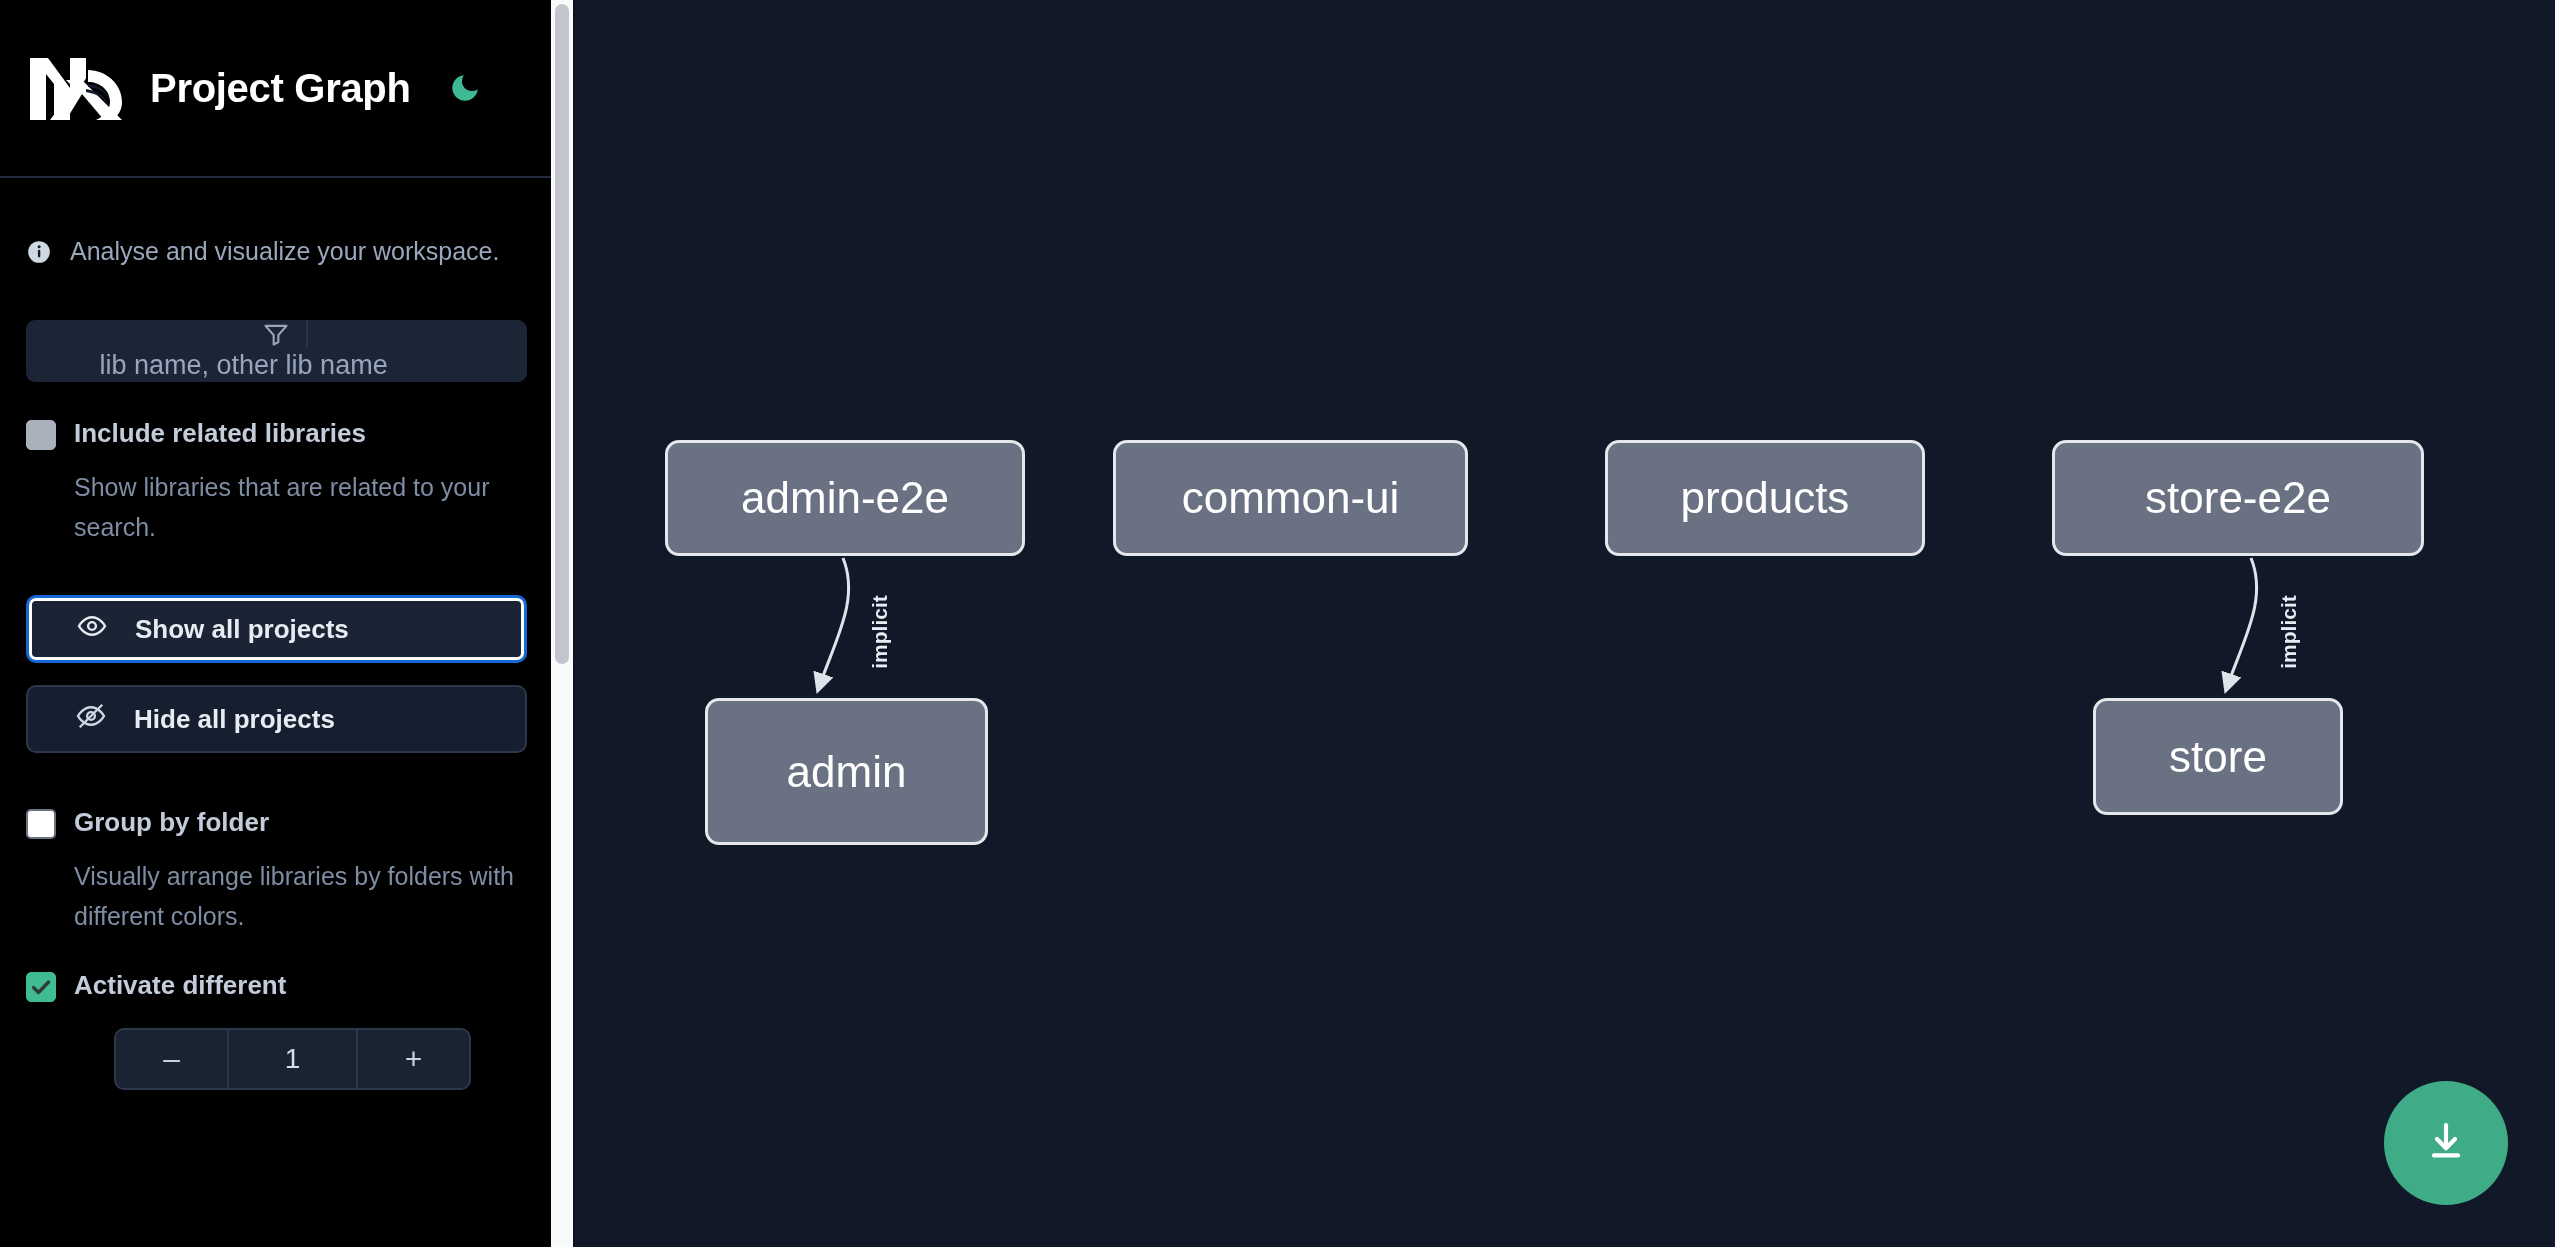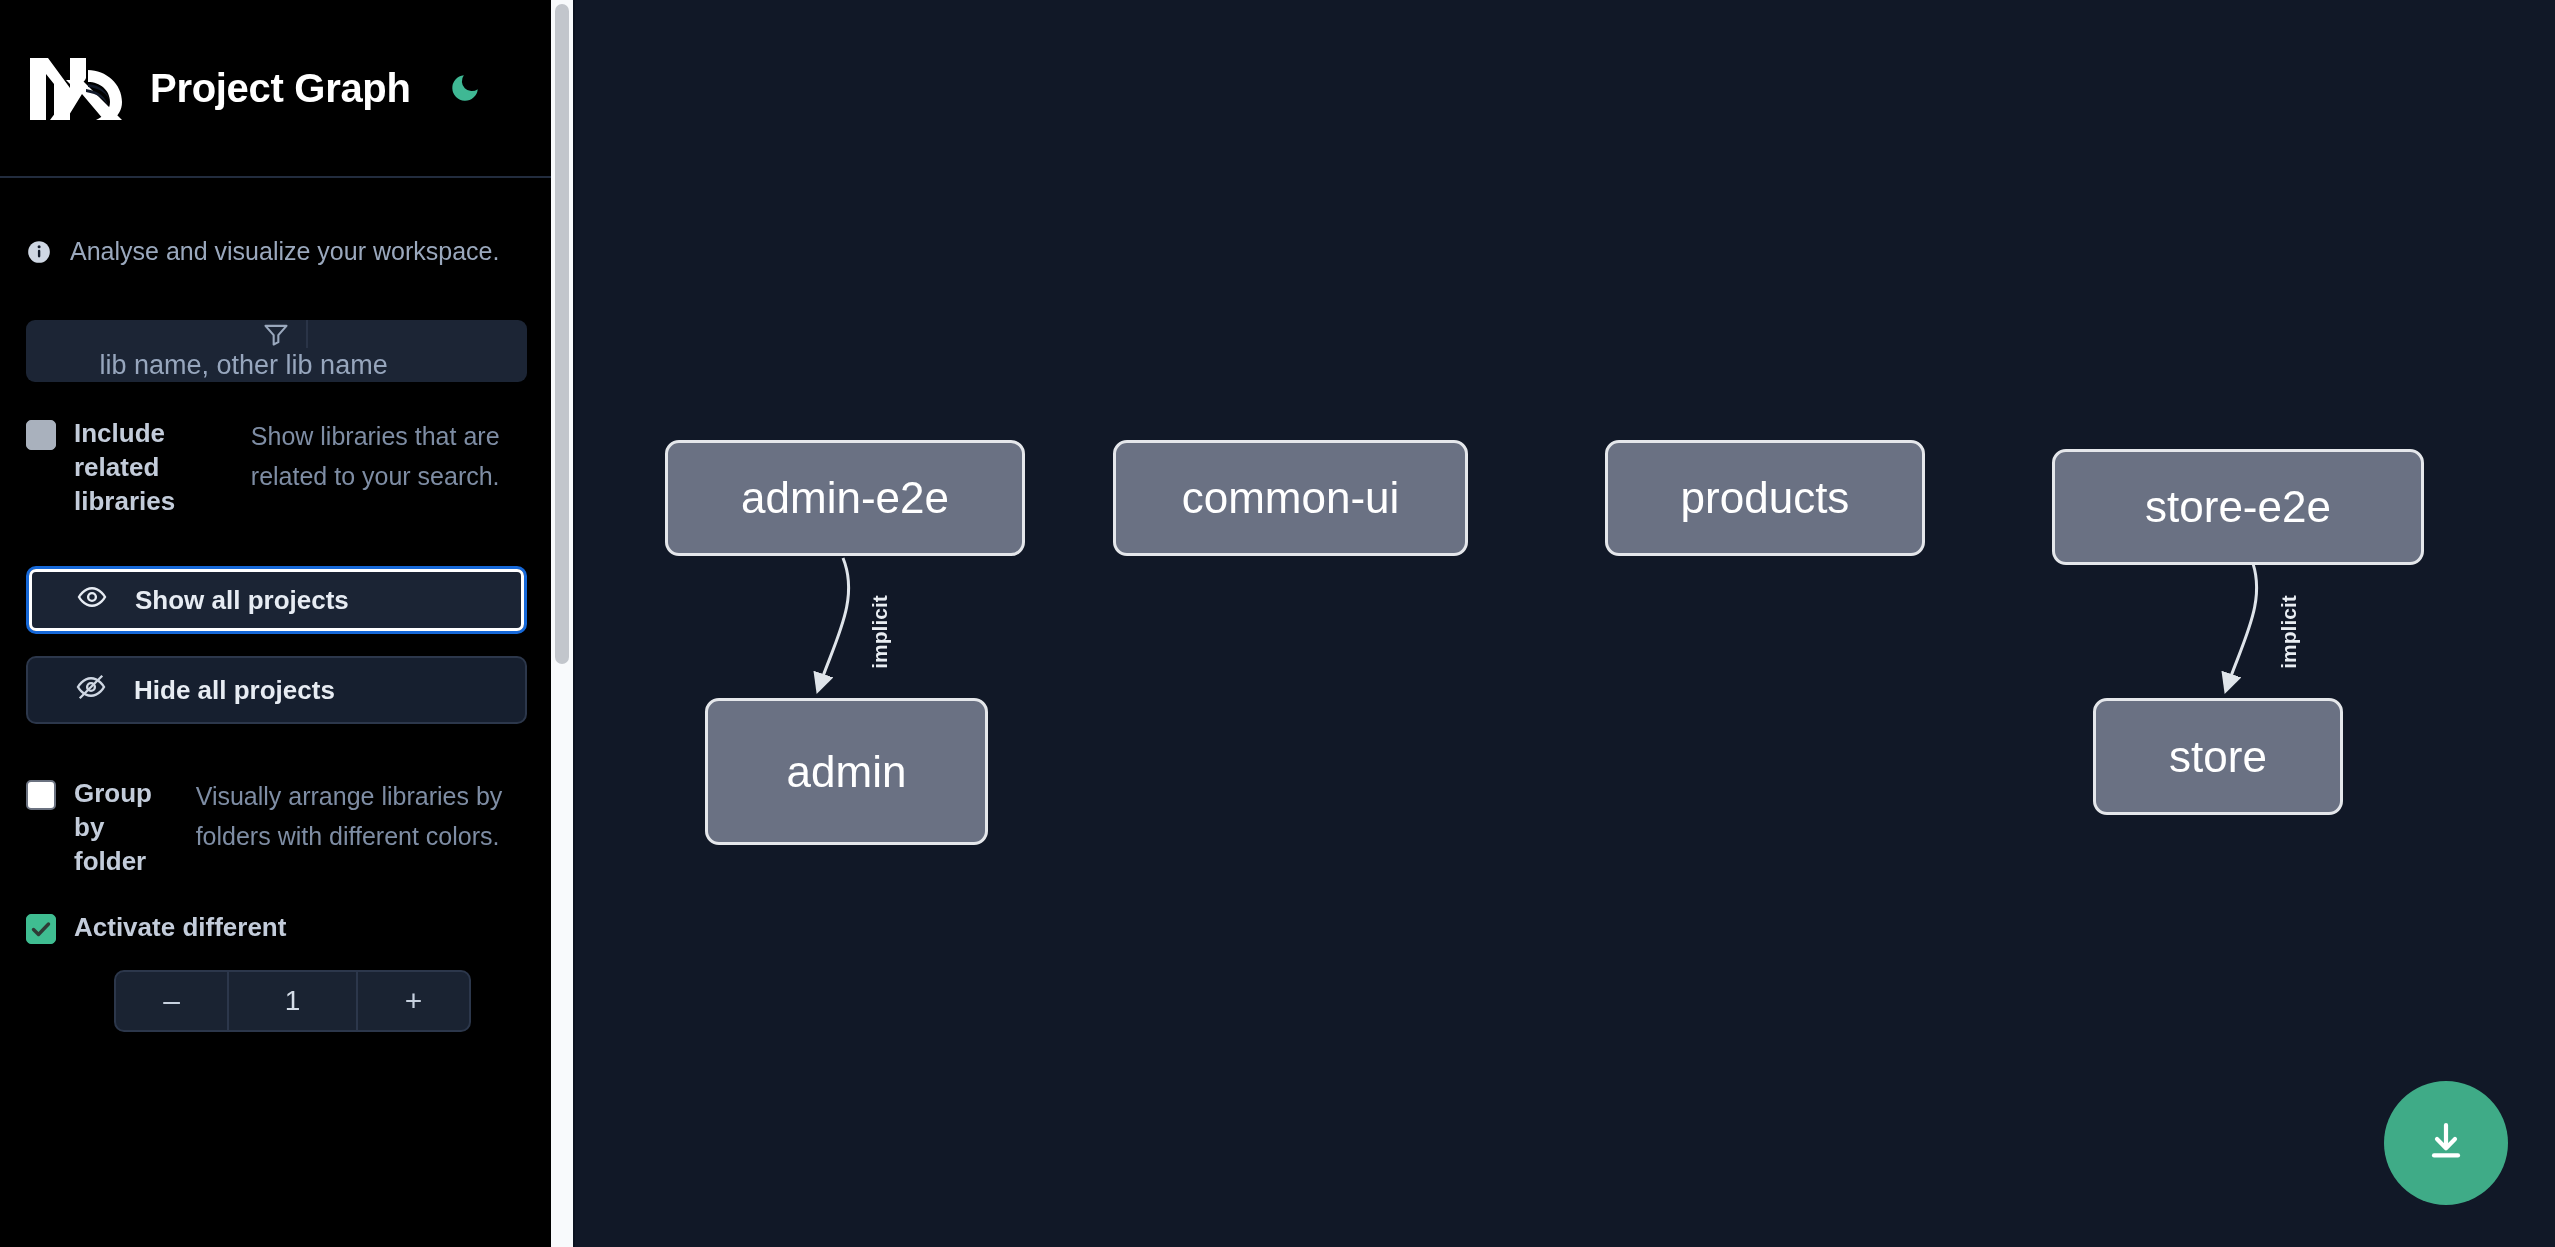--- a/index.html
+++ b/index.html
@@ -99,21 +99,21 @@
     width: 30px; height: 30px;
     border-radius: 5px;
     margin-top: 4px;
     cursor: pointer;
     display: flex; align-items: center; justify-content: center;
   }
   .cbx-gray { background: #a9b1bd; border: 1px solid #a9b1bd; }
   .cbx-white { background: #ffffff; border: 2px solid #6b7280; }
   .cbx-green { background: #3fbd91; border: 1px solid #3fbd91; }
   .cbx-green svg { width: 24px; height: 24px; }
-  .check-body { display: flex; flex-direction: row; gap: 17px; }
+  .check-body { display: flex; flex-direction: column; gap: 17px; }
   .check-title {
     color: #c3ccda;
     font-size: 26px;
     font-weight: 700;
     line-height: 34px;
   }
   .check-sub {
     color: #7e8da4;
     font-size: 25px;
     line-height: 40px;
@@ -358,21 +358,21 @@
 
     <div class="node" style="left:90px;  top:440px; width:360px; height:116px;">
       <span>admin-e2e</span>
     </div>
     <div class="node" style="left:538px; top:440px; width:355px; height:116px;">
       <span>common-ui</span>
     </div>
     <div class="node" style="left:1030px;top:440px; width:320px; height:116px;">
       <span>products</span>
     </div>
-    <div class="node" style="left:1477px;top:440px; width:372px; height:116px;margin-top:9px;">
+    <div class="node" style="left:1477px;top:440px; width:372px; height:116px;">
       <span>store-e2e</span>
     </div>
     <div class="node" style="left:130px; top:698px; width:283px; height:147px;">
       <span>admin</span>
     </div>
     <div class="node" style="left:1518px;top:698px; width:250px; height:117px;">
       <span>store</span>
     </div>
 
     <span class="edge-label" style="left:268px; top:620px;">implicit</span>

